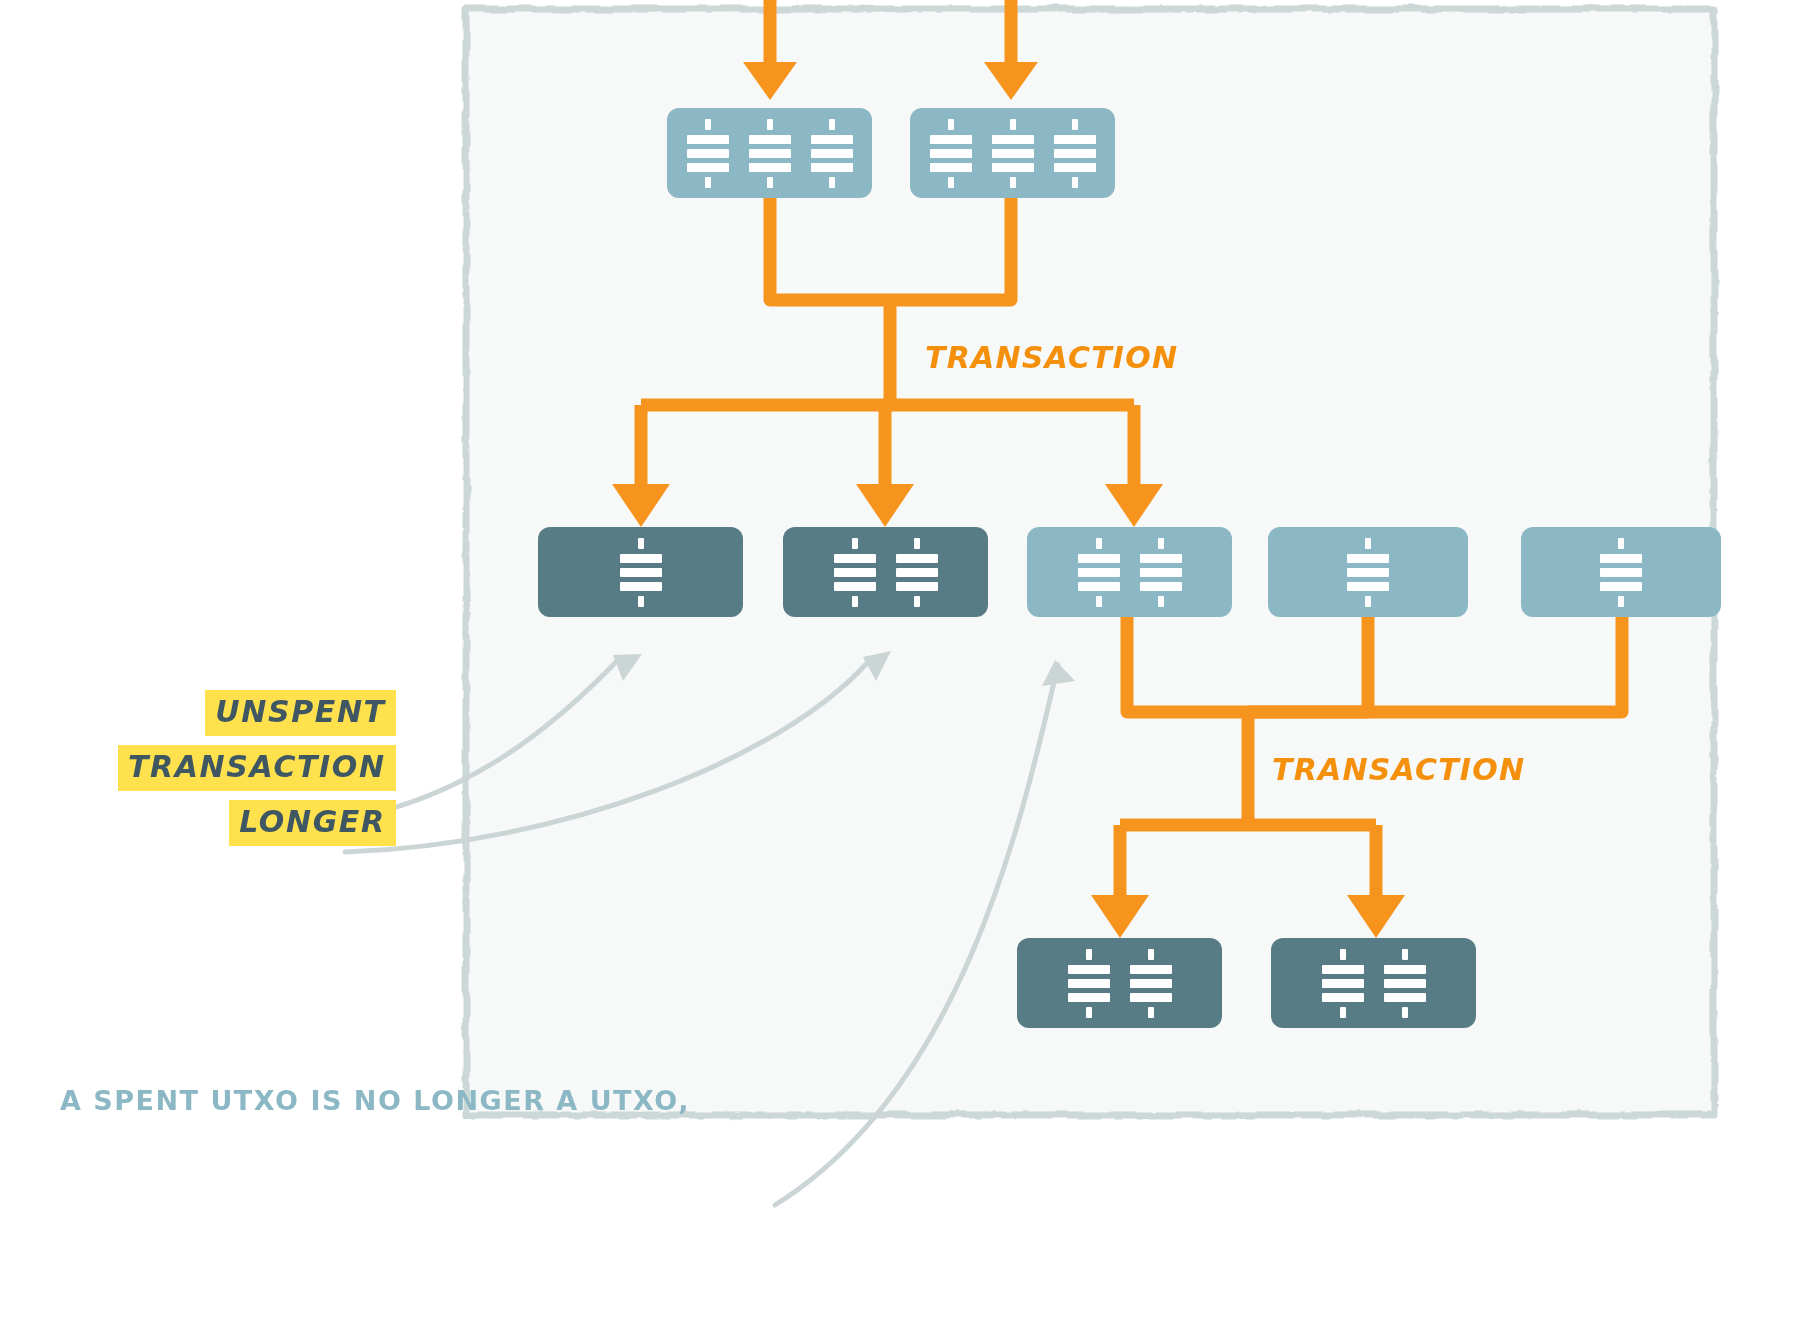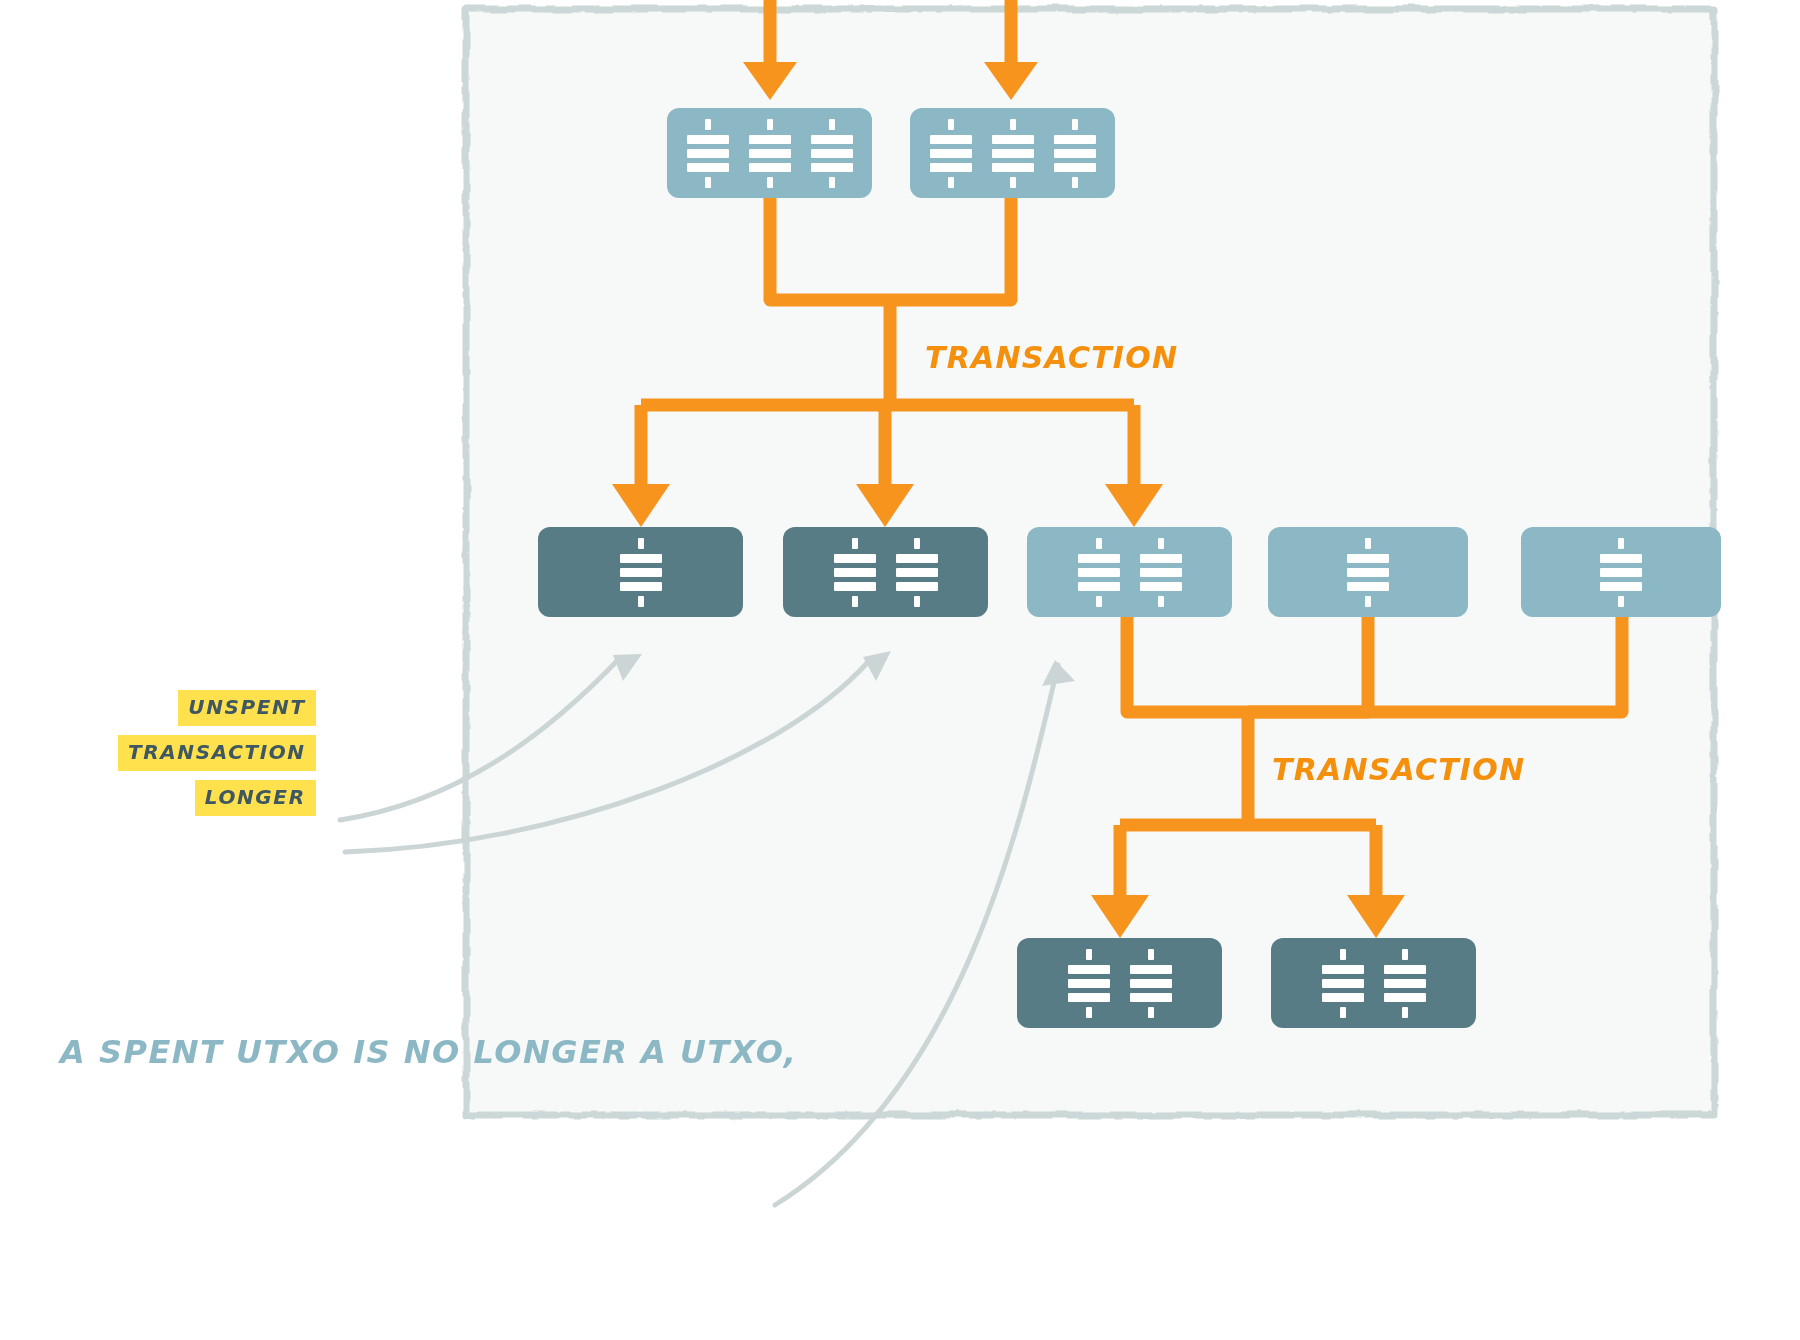--- a/index.html
+++ b/index.html
@@ -50,31 +50,31 @@
   .hl-group{
     position:absolute;
     left:118px;top:690px;
     display:flex;flex-direction:column;align-items:flex-end;
     gap:9px;
   }
   .hl{
     background:#ffe14d;
     color:#3f5763;
     font-weight:700;font-style:italic;
-    font-size:20px;letter-spacing:1.6px;
+    font-size:30px;letter-spacing:1.6px;
     padding:7px 10px 9px 10px;
     line-height:1;
     white-space:nowrap;
   }
   .caption{
     position:absolute;
-    left:60px;top:1028px;
+    left:60px;top:1080px;
     color:#8bb8c4;
-    font-weight:700;font-style:italic;
-    font-size:32px;letter-spacing:1.5px;
+    font-weight:700;
+    font-size:27px;letter-spacing:1.5px;
     line-height:1.55;
     white-space:nowrap;
   }
   .caption .l2{padding-left:45px;display:block;}
   .caption .l1{display:block;}
 </style>
 </head>
 <body>
 
 <div id="stage">

